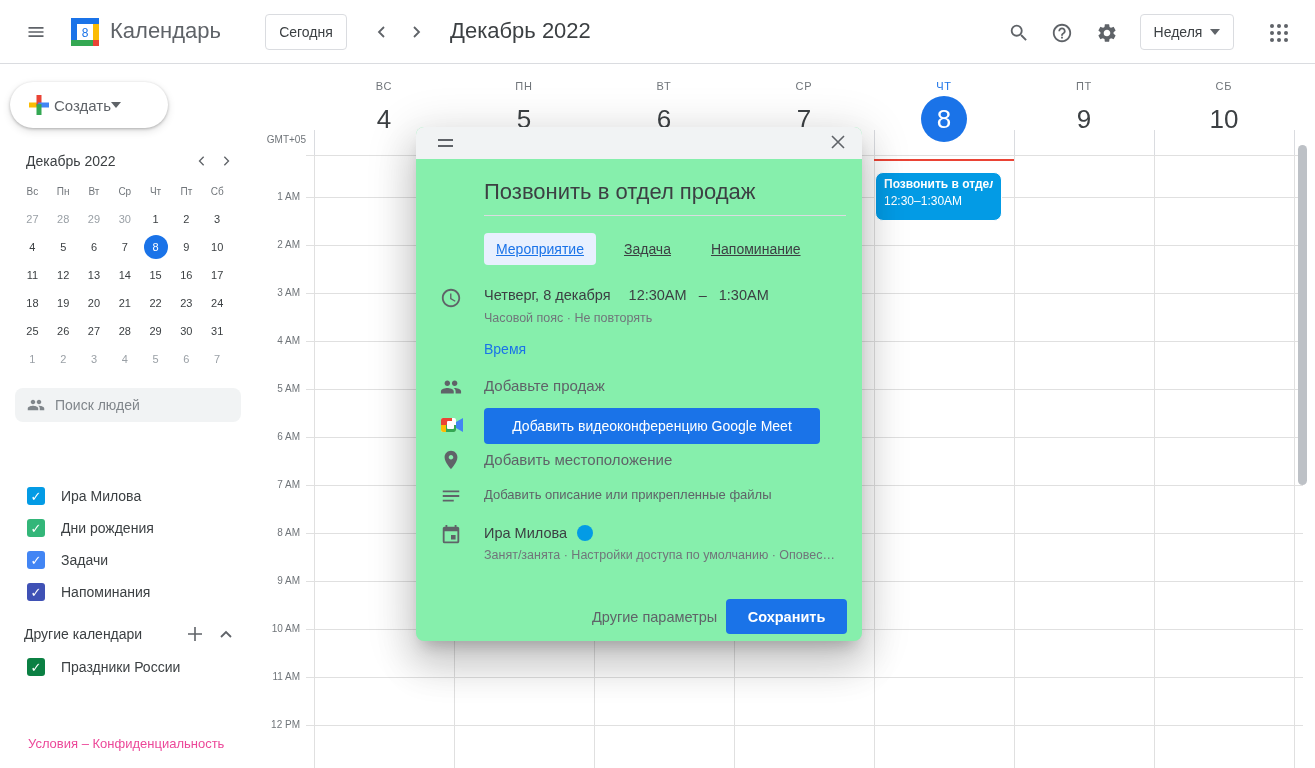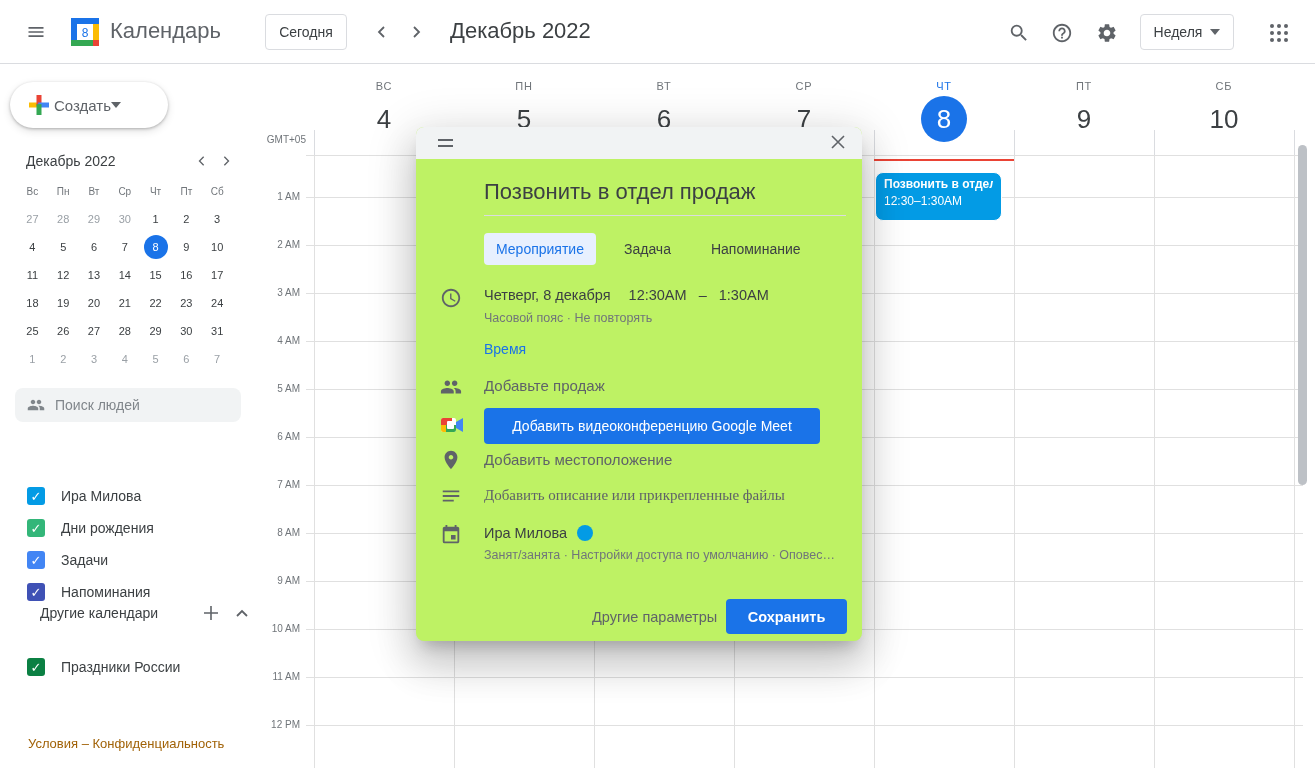--- a/index.html
+++ b/index.html
@@ -48,30 +48,30 @@
   .mini-day.out { color:#9aa0a6; }
   .mini-day.sel { background:#1a73e8; color:#fff; }
   #people-search { position:absolute; left:15px; top:324px; width:226px; height:34px; background:#f1f3f4;
     border-radius:8px; display:flex; align-items:center; padding:0 12px; gap:10px; }
   #people-search input { border:none; background:transparent; outline:none; font-size:14px; color:#3c4043;
     width:160px; font-family:inherit; }
   #people-search input::placeholder { color:#80868b; }
   .section-head { position:absolute; left:24px; width:208px; height:22px; display:flex; align-items:center; }
   .section-head .t { font-size:14px; font-weight:500; color:#3c4043; flex:1; }
   #my-cals-head { top:388px; }
-  #other-cals-head { top:538px;margin-left:16px; }
+  #other-cals-head { top:559px; }
   .cal-list { position:absolute; left:14px; width:230px; }
   #my-calendars-list { top:416px; }
   #other-calendars-list { top:587px; }
   .cal-item { height:32px; display:flex; align-items:center; gap:16px; padding-left:13px; cursor:pointer; }
   .cal-check { width:18px; height:18px; border-radius:3px; display:flex; align-items:center; justify-content:center;
     flex:none; }
   .cal-check .tick { color:#fff; font-size:13px; font-weight:bold; line-height:1; }
   .cal-label { font-size:14px; color:#3c4043; }
-  #sidebar-footer { position:absolute; left:28px; top:672px; font-size:13px; color:#a16207; }
+  #sidebar-footer { position:absolute; left:28px; top:672px; font-size:13px; color:#ec4899; }
 
   
   #week-header { position:absolute; left:256px; top:64px; width:1047px; height:91px; background:#fff; z-index:4; }
   .day-col-head { position:absolute; top:0; width:140px; height:91px; text-align:center; cursor:pointer; }
   .day-name { font-size:11px; font-weight:500; color:#70757a; letter-spacing:.8px; margin-top:16px; }
   .day-num { width:46px; height:46px; line-height:46px; margin:4px auto 0; font-size:26px; color:#3c4043;
     border-radius:50%; }
   .day-col-head.today .day-name { color:#1a73e8; }
   .day-col-head.today .day-num { background:#1a73e8; color:#fff; }
   .head-tick { position:absolute; top:66px; width:1px; height:25px; background:#dadce0; }
@@ -83,47 +83,47 @@
   #grid-topline { position:absolute; left:50px; right:0; top:0; height:1px; background:#e0e0e0; }
   #now-line { position:absolute; left:618px; top:4px; width:140px; height:2px; background:#ea4335; z-index:3; }
   #event-chip { position:absolute; left:619px; top:17px; width:127px; height:49px; background:#039be5;
     border:1px solid #fff; border-radius:8px; color:#fff; padding:3px 8px; cursor:pointer; overflow:hidden; z-index:2; }
   #event-chip .t1 { font-size:12px; font-weight:700; white-space:nowrap; overflow:hidden; line-height:17px; }
   #event-chip .t2 { font-size:12px; font-weight:500; white-space:nowrap; line-height:16px; }
   #scroll-thumb { position:absolute; left:1298px; top:145px; width:9px; height:340px; background:#bdc1c6;
     border-radius:5px; z-index:6; cursor:pointer; }
 
   
-  #dialog { position:absolute; left:416px; top:127px; width:446px; height:514px; background:#bef264; border-radius:8px;
+  #dialog { position:absolute; left:416px; top:127px; width:446px; height:514px; background:#86efac; border-radius:8px;
     box-shadow:0 24px 38px 3px rgba(0,0,0,.14), 0 9px 46px 8px rgba(0,0,0,.12), 0 11px 15px -7px rgba(0,0,0,.2);
     z-index:50; }
   #dlg-bar { position:absolute; left:0; top:0; width:446px; height:32px; background:#f1f3f4;
     border-radius:8px 8px 0 0; cursor:move; }
   #dlg-handle { position:absolute; left:22px; top:12px; width:15px; height:8px;
     border-top:2px solid #5f6368; border-bottom:2px solid #5f6368; }
   #dlg-close { position:absolute; right:12px; top:5px; width:24px; height:24px; border:none; background:transparent;
     font-size:18px; color:#5f6368; cursor:pointer; line-height:24px; }
   #dlg-title { position:absolute; left:68px; top:52px; width:362px; font-size:22px; color:#3c4043;
     border-bottom:1px solid #dadce0; padding-bottom:10px; cursor:text; }
   #dlg-tabs { position:absolute; left:68px; top:106px; display:flex; gap:16px; align-items:center; }
   .dlg-tab { height:32px; padding:0 12px; display:flex; align-items:center; font-size:14px; font-weight:500;
-    color:#3c4043; border:none; background:transparent; border-radius:4px; cursor:pointer; font-family:inherit; }
+    color:#3c4043; border:none; background:transparent; border-radius:4px; cursor:pointer; font-family:inherit;text-decoration:underline; }
   .dlg-tab.sel { background:#e8f0fe; color:#1a73e8; }
   .dlg-icon { position:absolute; left:24px; width:22px; height:22px; color:#5f6368; }
   #dlg-when { position:absolute; left:68px; top:160px; font-size:14.5px; color:#3c4043; cursor:pointer; }
   #dlg-when .gap { display:inline-block; width:14px; }
   #dlg-when .gap2 { display:inline-block; width:8px; }
   #dlg-when-sub { position:absolute; left:68px; top:184px; font-size:12.5px; color:#70757a; }
   #dlg-time-link { position:absolute; left:68px; top:214px; font-size:14px; font-weight:500; color:#1a73e8;
     background:none; border:none; cursor:pointer; font-family:inherit; }
   #dlg-guests { position:absolute; left:68px; top:250px; font-size:15px; color:#5f6368; cursor:pointer; }
   #dlg-meet-btn { position:absolute; left:68px; top:281px; width:336px; height:36px; background:#1a73e8; color:#fff;
     border:none; border-radius:4px; font-size:14px; font-weight:400; cursor:pointer; font-family:inherit; }
   #dlg-location { position:absolute; left:68px; top:324px; font-size:15px; color:#5f6368; cursor:pointer; }
-  #dlg-desc { position:absolute; left:68px; top:360px; font-size:15px; color:#5f6368; cursor:pointer;font-family:Liberation Serif, serif; }
+  #dlg-desc { position:absolute; left:68px; top:360px; font-size:13px; color:#5f6368; cursor:pointer; }
   #dlg-owner { position:absolute; left:68px; top:398px; font-size:14.5px; color:#3c4043; display:flex;
     align-items:center; gap:10px; }
   #owner-dot { width:16px; height:16px; border-radius:50%; background:#039be5; }
   #dlg-owner-sub { position:absolute; left:68px; top:421px; width:366px; font-size:12.5px; color:#70757a;
     white-space:nowrap; overflow:hidden; }
   #dlg-more-btn { position:absolute; left:162px; top:472px; height:35px; padding:0 14px; background:none; border:none;
     font-size:14.5px; font-weight:500; color:#5f6368; cursor:pointer; font-family:inherit; }
   #dlg-save-btn { position:absolute; left:310px; top:472px; width:121px; height:35px; background:#1a73e8; color:#fff;
     border:none; border-radius:4px; font-size:14.5px; font-weight:600; cursor:pointer; font-family:inherit; }
 </style>

